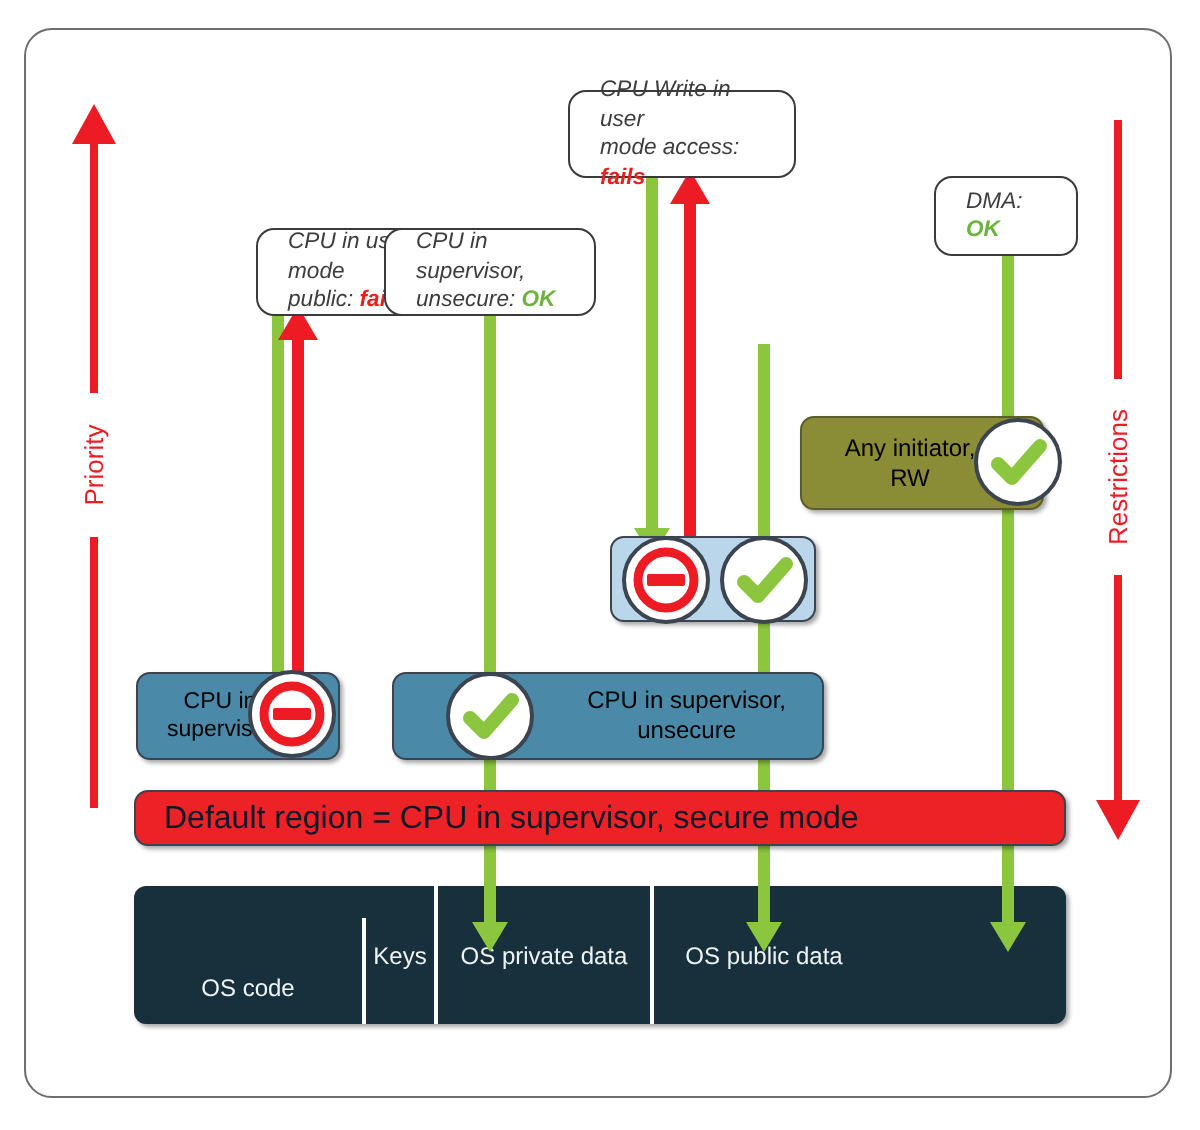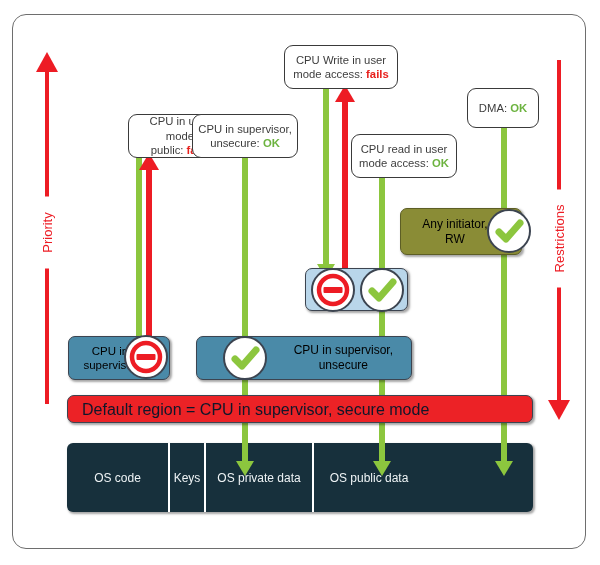--- a/index.html
+++ b/index.html
@@ -32,26 +32,26 @@
   .node { position: absolute; box-sizing: border-box; }
 
   
   .callout {
     background: #ffffff;
     border: 1.7px solid #3a3a3a;
     border-radius: 9px;
     display: flex;
     align-items: center;
     justify-content: center;
-    text-align: center;
     color: #3d3d3d;
     font-size: 11.3px;
     line-height: 14.5px;
-    padding: 2px 5px;
+    padding: 2px 15px;
     z-index: 40;
+    font-style: italic;
   }
   .callout .txt { display: block; }
   .fail { color: #e8201c; font-weight: bold; }
   .ok   { color: #6cb33f; font-weight: bold; margin-top: 28px; }
 
   
   .region {
     border-radius: 7px;
     display: flex;
     align-items: center;
@@ -234,26 +234,20 @@
     </span>
   </div>
 
   <div class="callout node" style="left:284px; top:45px; width:114px; height:44px;">
     <span class="txt">
       <span>CPU Write in user</span><br>
       <span>mode access: </span><span class="fail">fails</span>
     </span>
   </div>
 
-  <div class="callout node" style="left:351px; top:134px; width:106px; height:44px;">
-    <span class="txt">
-      <span>CPU read in user</span><br>
-      <span>mode access: </span><span class="ok">OK</span>
-    </span>
-  </div>
 
   <div class="callout node" style="left:467px; top:88px; width:72px; height:40px;">
     <span class="txt">
       <span>DMA: </span><span class="ok">OK</span>
     </span>
   </div>
 
   <div class="region node olive" style="left:400px; top:208px; width:122px; height:47px; padding-left:12px;">
     <span class="label" style="text-align:center; width:84px;">
       <span>Any initiator,</span><br>
@@ -302,21 +296,21 @@
     <svg width="32" height="32" viewBox="0 0 32 32" aria-hidden="true">
       <path d="M6 17 L13 24 L27 8" stroke="#8cc63e" stroke-width="7" fill="none" stroke-linecap="round" stroke-linejoin="round"></path>
     </svg>
   </div>
 
   <div class="region node red" style="left:67px; top:395px; width:466px; height:28px; padding-left:14px;">
     <span class="label">Default region = CPU in supervisor, secure mode</span>
   </div>
 
   <div id="memory">
-    <div class="memcell" style="width:103px;">
+    <div class="memcell" style="width:116px;margin-top:16px;">
       <span>OS code</span>
     </div>
     <div class="memcell" style="width:36px;">
       <span>Keys</span>
     </div>
     <div class="memcell" style="width:108px;">
       <span>OS private data</span>
     </div>
     <div class="memcell" style="width:110px;">
       <span>OS public data</span>

